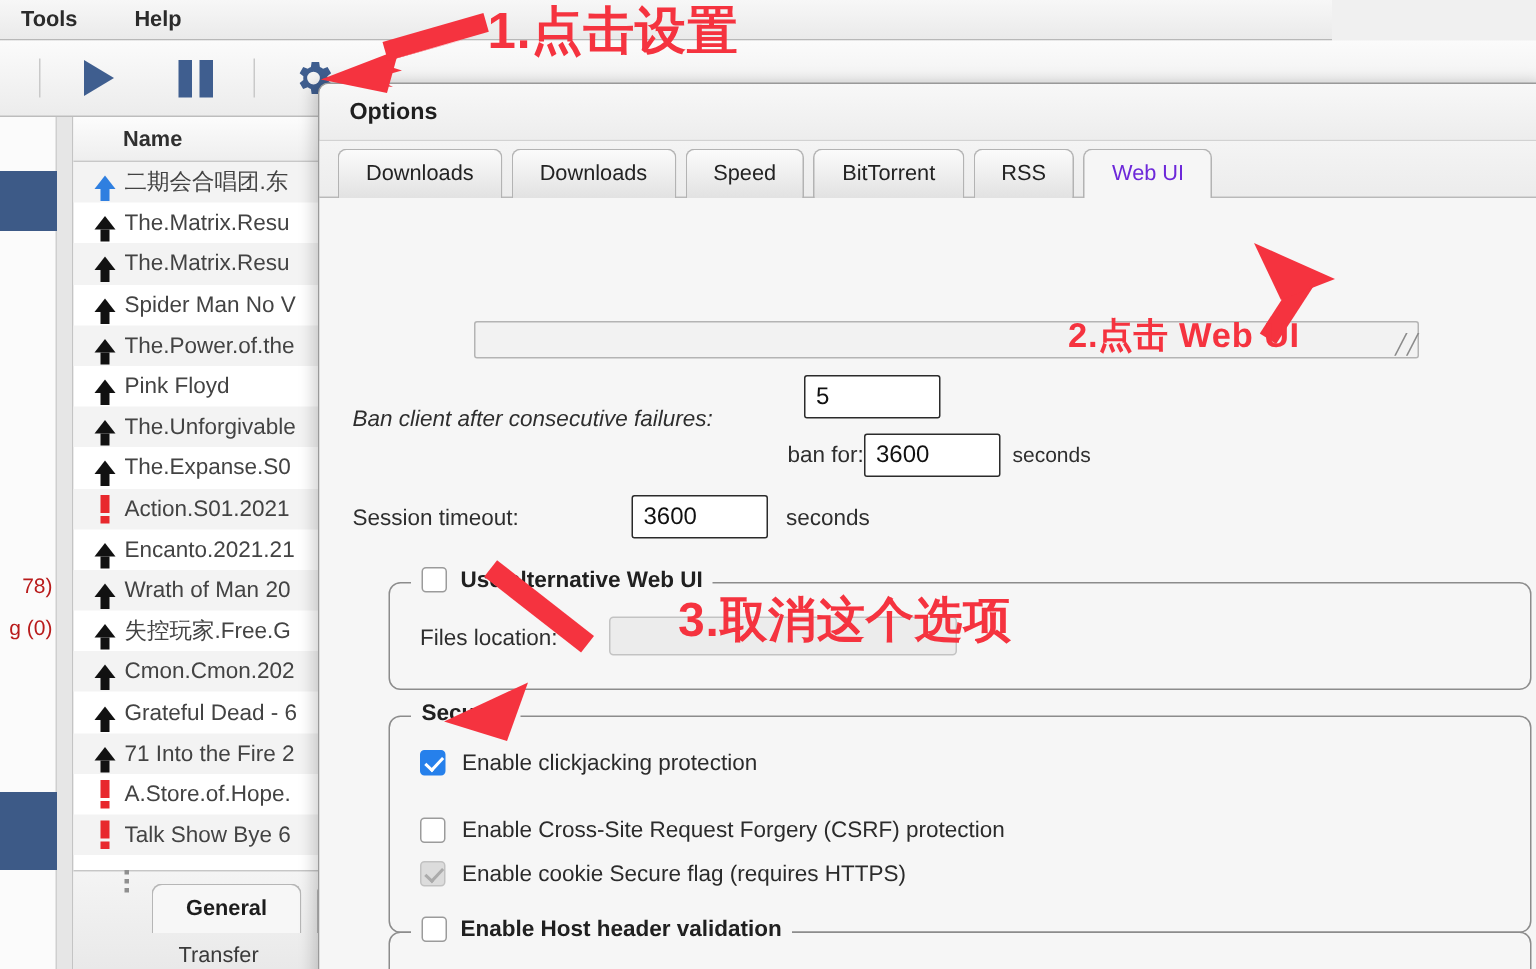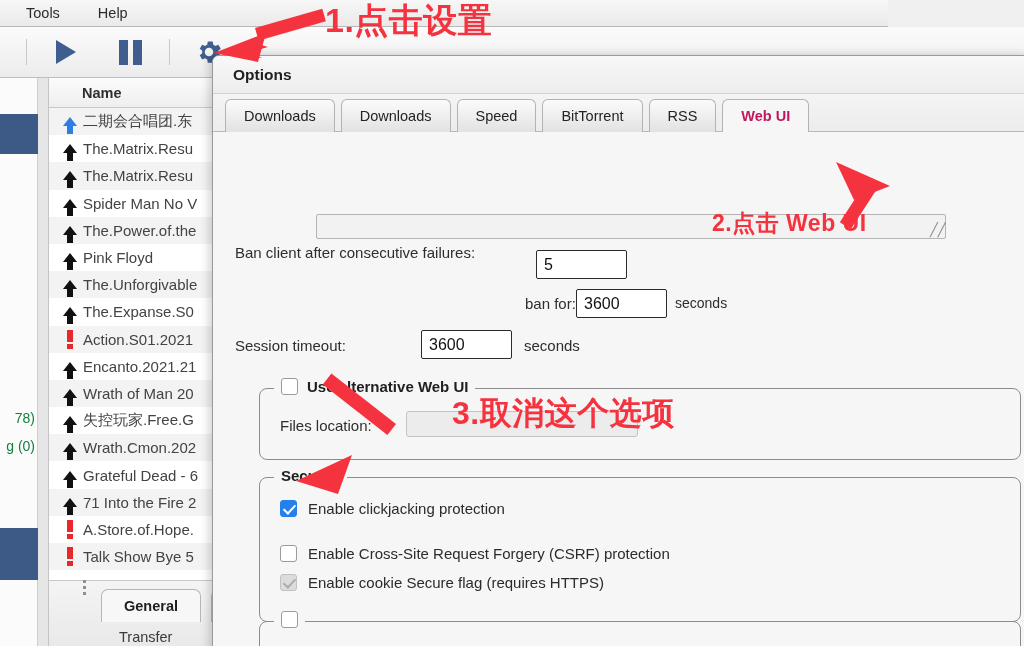--- a/index.html
+++ b/index.html
@@ -13,21 +13,21 @@
     -webkit-font-smoothing:antialiased;
   }
 
   
   #app-window { position:absolute; inset:0; background:#f0f0f0; }
 
   .menubar {
     position:absolute; left:0; top:0; width:888px; height:27px;
     background:linear-gradient(#f7f7f7,#eaeaea);
     border-bottom:1px solid #b8b8b8;
-    display:flex; align-items:center; padding-left:20px; gap:26px;
+    display:flex; align-items:center; padding-left:8px; gap:26px;font-weight:bold;
   }
   .menubar .mi { font-size:14.5px; color:#2b2b2b; padding:2px 6px; }
 
   .toolbar {
     position:absolute; left:0; top:27px; width:1024px; height:51px;
     background:linear-gradient(#fbfbfb,#ececec);
     border-bottom:1px solid #bdbdbd;
     display:flex; align-items:center; gap:0px; padding-left:10px;
   }
   .tb-sep { width:1px; height:26px; background:#c9c9c9; margin:0 16px; }
@@ -42,22 +42,22 @@
 
   
   .sidebar {
     position:absolute; left:0; top:78px; width:38px; bottom:0;
     background:#fbfbfb; border-right:1px solid #cfcfcf;
   }
   .side-sel { position:absolute; left:0; width:38px; background:#3d5a87; }
   .side-sel.s1 { top:36px; height:40px; }
   .side-sel.s2 { top:450px; height:52px; }
   .side-txt {
-    position:absolute; right:2px; font-size:14px; color:#15803d;
-    white-space:nowrap; text-align:right;margin-top:28px;
+    position:absolute; right:2px; font-size:14px; color:#b91c1c;
+    white-space:nowrap; text-align:right;
   }
 
   .vsplit { position:absolute; left:38px; top:78px; width:11px; bottom:0; background:#e6e6e6;
             border-right:1px solid #c4c4c4; }
 
   .listpane { position:absolute; left:49px; top:78px; right:0; bottom:0; background:#ffffff; }
   .list-header {
     height:30px; background:linear-gradient(#fcfcfc,#eeeeee);
     border-bottom:1px solid #c8c8c8; display:flex; align-items:center;
     padding-left:33px; font-size:14.5px; font-weight:bold; color:#2f2f2f;
@@ -121,21 +121,21 @@
   }
   .dtab {
     height:32px; padding:16px 18px; display:flex; align-items:center;
     font-size:14.5px; color:#232323;
     border:1px solid #b3b3b3; border-bottom:none;
     border-radius:6px 6px 0 0;
     background:linear-gradient(#fbfbfb,#e2e2e2);
     position:relative; top:1px;margin-top:48px;
   }
   .dtab.active {
-    background:#f6f6f6; font-weight:bold; color:#be185d;
+    background:#f6f6f6; font-weight:normal; color:#6d28d9;
   }
   .dlg-body { position:relative; padding:0; background:#f6f6f6; height:524px; }
 
   .textarea-top {
     position:absolute; left:103px; top:82px; width:630px; height:25px;
     background:#f2f2f2; border:1px solid #b4b4b4; border-radius:2px;
   }
   .resize-grip {
     position:absolute; right:3px; bottom:2px; width:12px; height:12px;
     color:#8a8a8a; font-size:13px; line-height:12px;
@@ -304,21 +304,21 @@
         <div class="lrow">
           <div class="ic">
             <span class="arrow-up"></span>
           </div>
           <div>失控玩家.Free.G</div>
         </div>
         <div class="lrow alt">
           <div class="ic">
             <span class="arrow-up"></span>
           </div>
-          <div>Wrath.Cmon.202</div>
+          <div>Cmon.Cmon.202</div>
         </div>
         <div class="lrow">
           <div class="ic">
             <span class="arrow-up"></span>
           </div>
           <div>Grateful Dead - 6</div>
         </div>
         <div class="lrow alt">
           <div class="ic">
             <span class="arrow-up"></span>
@@ -334,21 +334,21 @@
           </div>
           <div>A.Store.of.Hope.</div>
         </div>
         <div class="lrow alt">
           <div class="ic">
             <span class="excl">
               <i></i>
               <b></b>
             </span>
           </div>
-          <div>Talk Show Bye 5</div>
+          <div>Talk Show Bye 6</div>
         </div>
       </div>
   </div>
 
   <div class="bottom-tabs">
     <div class="grip-dots">
         <i></i>
         <i></i>
         <i></i>
       </div>
@@ -370,21 +370,21 @@
       <div class="dtab">RSS</div>
       <div class="dtab active">Web UI</div>
     </div>
 
   <div class="dlg-body">
 
     <div class="textarea-top">
       <div class="resize-grip">╱╱</div>
     </div>
 
-    <div class="frm" style="left:22px; top:112px;">Ban client after consecutive failures:</div>
+    <div class="frm" style="left:22px; top:139px;font-style:italic;">Ban client after consecutive failures:</div>
     <div class="tfield" style="position:absolute; left:323px; top:118px; width:91px;">5</div>
 
     <div class="frm" style="left:312px; top:163px;">ban for:</div>
     <div class="tfield" style="position:absolute; left:363px; top:157px; width:91px;">3600</div>
     <div class="frm" style="left:462px; top:163px; font-size:14px;">seconds</div>
 
     <div class="frm" style="left:22px; top:205px;">Session timeout:</div>
     <div class="tfield" style="position:absolute; left:208px; top:198px; width:91px;">3600</div>
     <div class="frm" style="left:311px; top:205px;">seconds</div>
 
@@ -413,20 +413,21 @@
           <div class="cbrow" style="margin-bottom: 28px;">
             <span class="cbx disabled"></span>
             <span>Enable cookie Secure flag (requires HTTPS)</span>
           </div>
         </div>
     </div>
 
     <div class="groupbox" style="left:46px; top:489px; width:762px; height:94px;">
       <div class="gb-legend">
         <span class="cbx"></span>
+        <span>Enable Host header validation</span>
       </div>
 
     </div>
   </div>
 </div>
 
 <svg class="arrow-svg" style="left:0;top:0;width:1024px;height:646px;">
 
   <g>
     <path d="M318 24 L252 42 L268 47 L250 52 L262 58 L214 53 Z" fill="#f5333f"></path>

